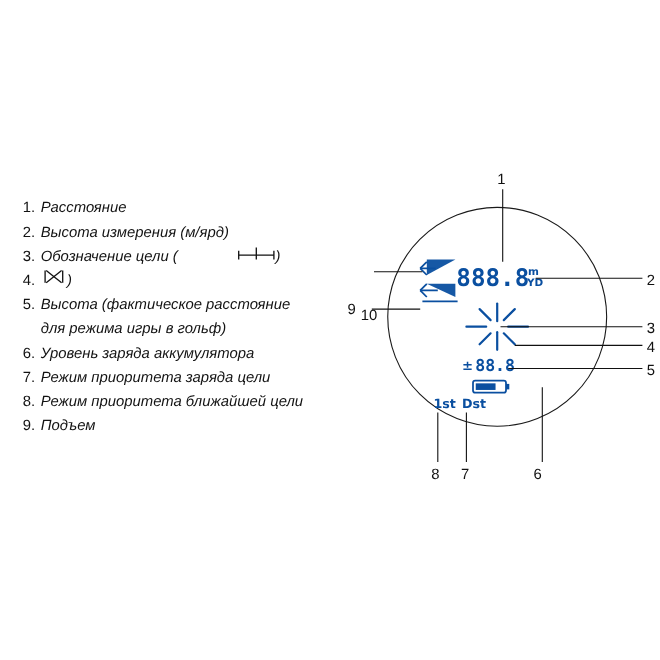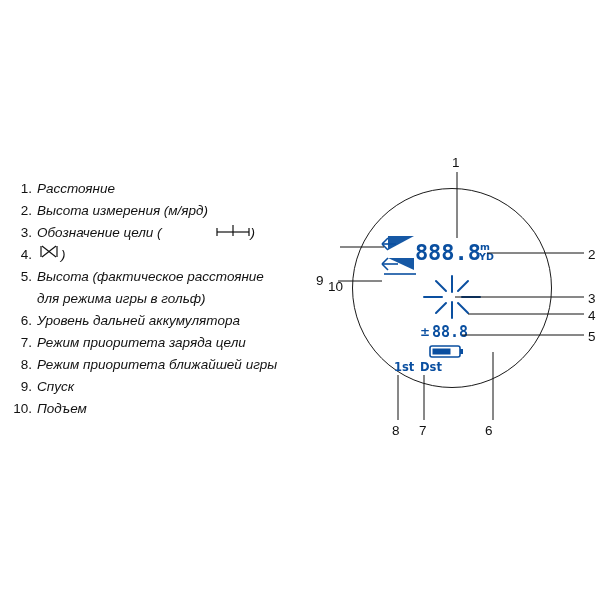--- a/index.html
+++ b/index.html
@@ -142,42 +142,38 @@
     </div>
 
     <div class="legend-item">
       <span class="legend-num">5.</span>
       <span class="legend-text">Высота (фактическое расстояние
       для  режима игры в гольф)</span>
     </div>
 
     <div class="legend-item">
       <span class="legend-num">6.</span>
-      <span class="legend-text">Уровень дальней аккумулятора</span>
+      <span class="legend-text">Уровень заряда аккумулятора</span>
     </div>
 
     <div class="legend-item">
       <span class="legend-num">7.</span>
       <span class="legend-text">Режим приоритета заряда цели</span>
     </div>
 
     <div class="legend-item">
       <span class="legend-num">8.</span>
-      <span class="legend-text">Режим приоритета ближайшей игры</span>
+      <span class="legend-text">Режим приоритета ближайшей цели</span>
     </div>
 
     <div class="legend-item">
       <span class="legend-num">9.</span>
-      <span class="legend-text">Спуск</span>
-    </div>
-
-    <div class="legend-item">
-      <span class="legend-num">10.</span>
       <span class="legend-text">Подъем</span>
     </div>
+
 
   </div>
 
   <div class="device"></div>
 
   <svg class="screen-svg" viewBox="0 0 200 200">
 
     <text x="96" y="72" text-anchor="middle" font-family="'DejaVu Sans Mono', monospace" font-size="22" font-weight="bold" letter-spacing="0" fill="#0a4fa0">888.8</text>
 
     <text x="128" y="62" font-family="'DejaVu Sans', sans-serif" font-size="9.5" font-weight="bold" fill="#0a4fa0">m</text>

